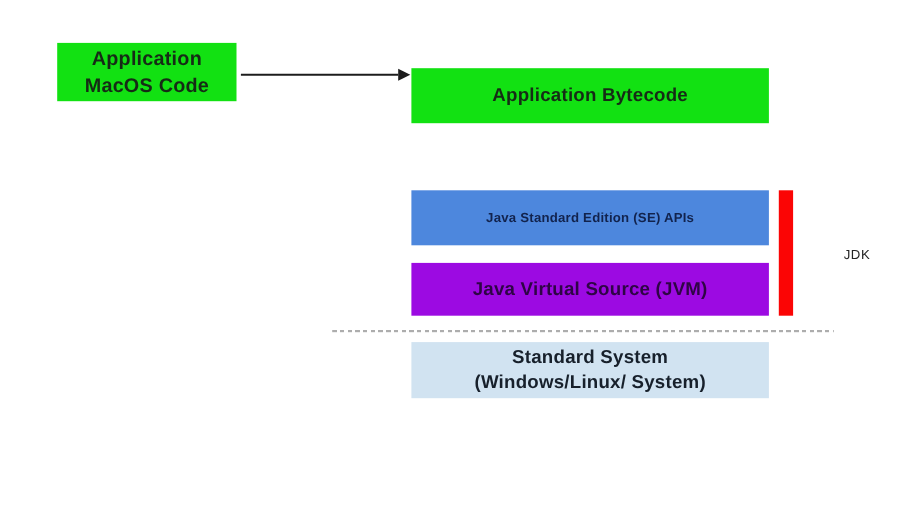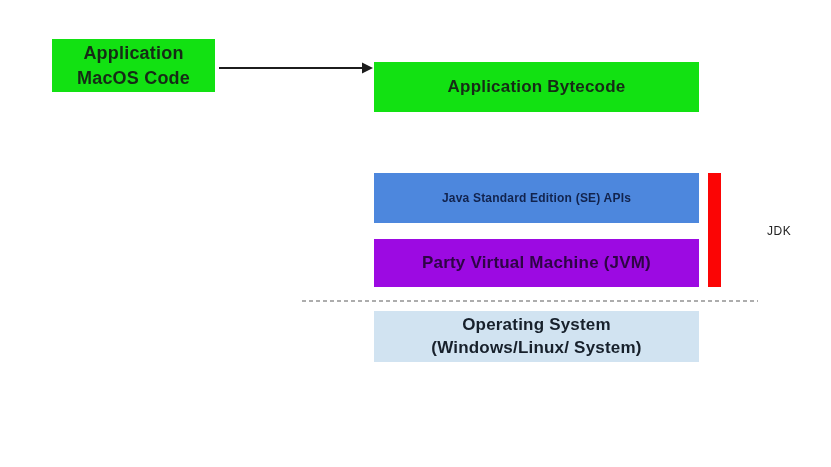--- a/index.html
+++ b/index.html
@@ -89,28 +89,28 @@
   <div class="box box-bytecode" style="background-color: rgb(18, 225, 18); margin-top: 20px;">
     <span>Application Bytecode</span>
   </div>
 
 
   <div class="box box-seapis" style="background-color: rgb(77, 135, 221);">
     <span>Java Standard Edition (SE) APIs</span>
   </div>
 
   <div class="box box-jvm" style="background-color: rgb(156, 10, 226);">
-    <span>Party Virtual Machine (JVM)</span>
+    <span>Java Virtual Source (JVM)</span>
   </div>
 
   <div class="jdk-bar" style="background-color: rgb(251, 5, 5);"></div>
 
   <div class="jdk-label">JDK</div>
 
   <div class="dashed-line"></div>
 
   <div class="box box-os" style="background-color: rgb(209, 227, 241);">
-    <span>Operating System</span>
+    <span>Standard System</span>
     <span>(Windows/Linux/ System)</span>
   </div>
 
 
 </div>
 
 </body></html>

